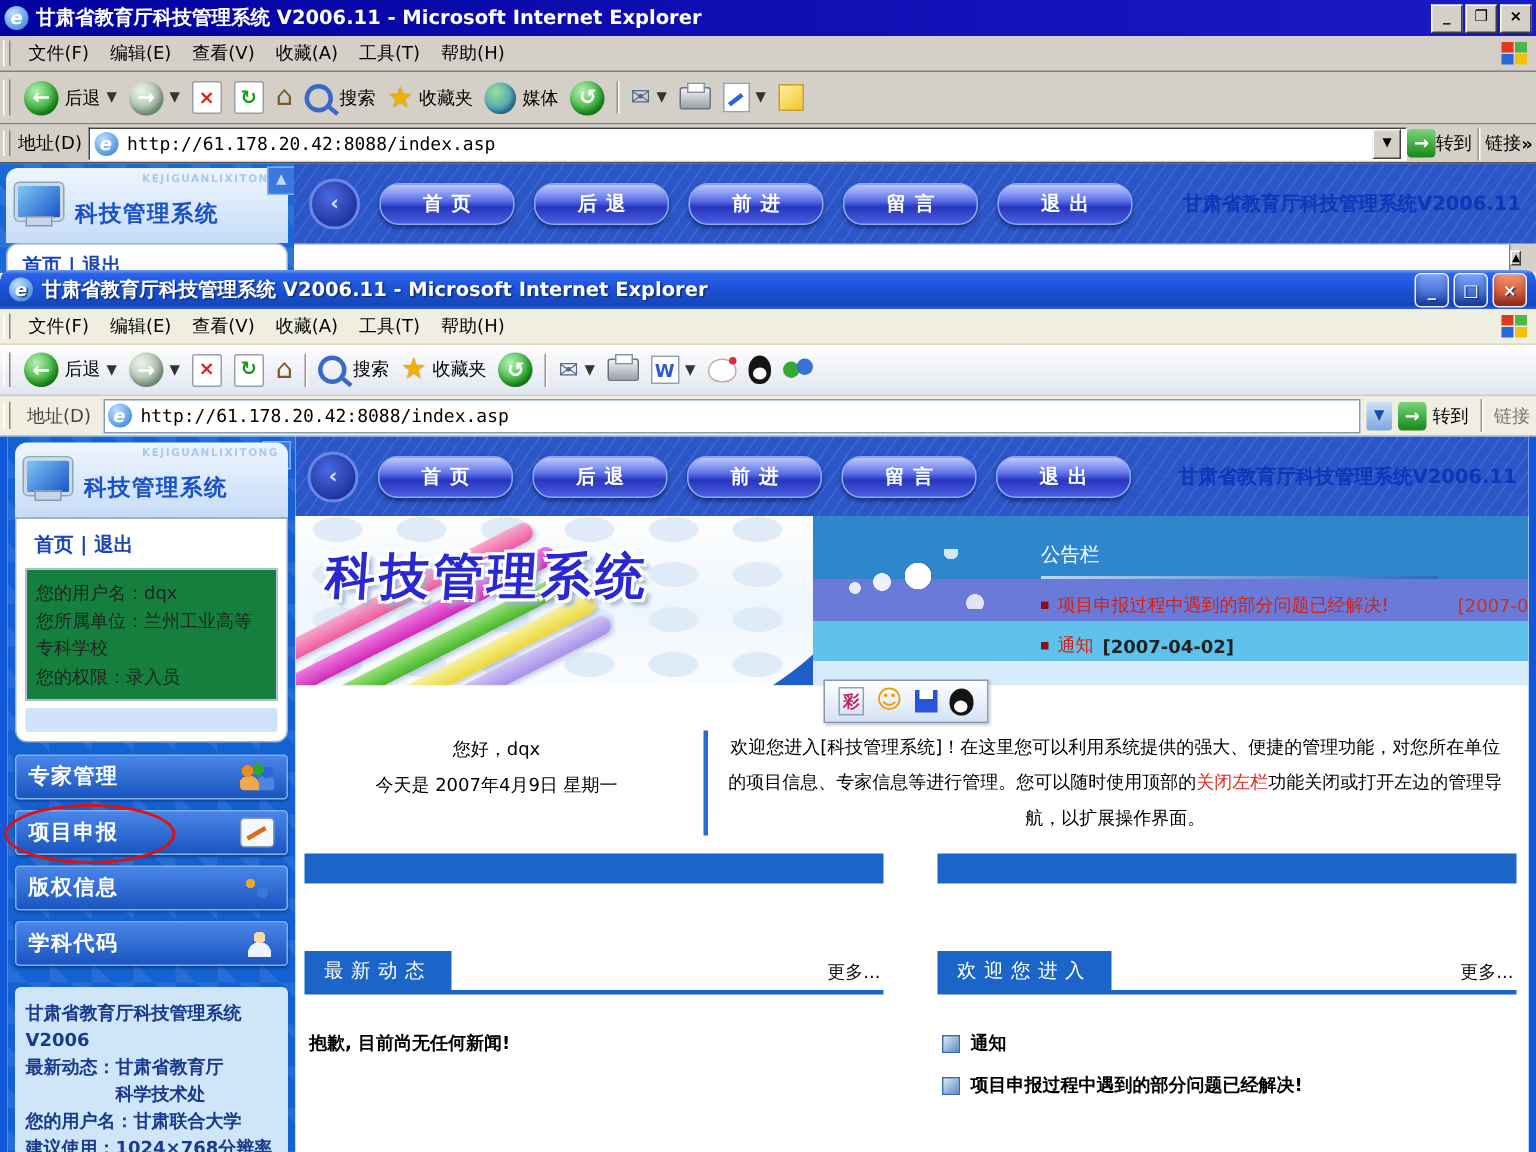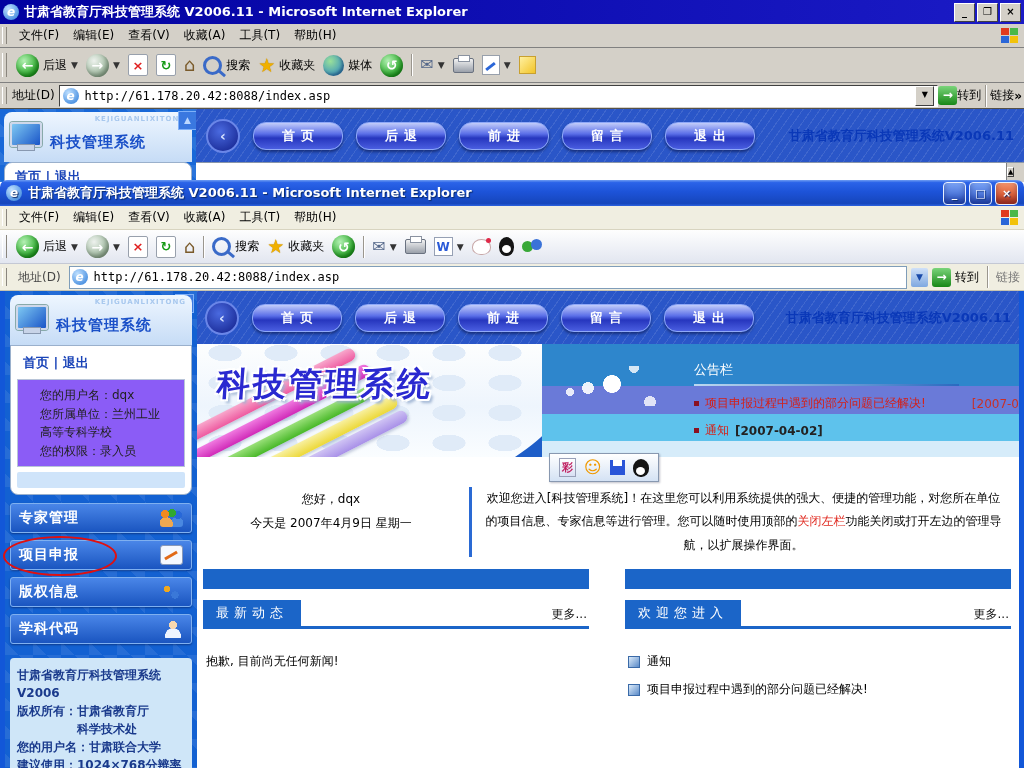--- a/index.html
+++ b/index.html
@@ -114,21 +114,21 @@
   .xp-drop{width:17px;height:19px;background:linear-gradient(#cfe0f8,#7fa8e0);border-radius:2px;color:#1a4aa8;
            font-size:9px;text-align:center;line-height:18px;}
   
   .fg-content{height:480px;display:flex;background:#fff;border-left:5px solid #1257d8;border-right:5px solid #1257d8;box-sizing:border-box;}
   .fg-side{width:192px;flex:0 0 auto;position:relative;padding:4px 5px;box-sizing:border-box;
     background-color:#1361d2;
     background-image:linear-gradient(45deg,rgba(255,255,255,.08) 25%,transparent 25%,transparent 75%,rgba(255,255,255,.08) 75%);
     background-size:28px 28px;}
   .side-card{margin-top:0;background:#fff;border:1px solid #9ab0cc;border-radius:0 0 8px 8px;padding:6px 6px 6px 6px;}
   .side-links{font-weight:bold;color:#1a44b8;font-size:13px;padding:2px 4px 7px 6px;}
-  .user-box{border:1px solid #b8c4d8;background:#8b5cf6;padding:6px 22px;color:#222;font-size:12px;line-height:1.55;}
+  .user-box{border:1px solid #b8c4d8;background:#15803d;padding:6px 6px;color:#222;font-size:12px;line-height:1.55;}
   .user-strip{height:16px;background:#cfe4fa;margin-top:5px;border-radius:2px;}
   .side-menu{margin-top:8px;}
   .smi{position:relative;height:28px;margin:7px 0;border-radius:3px;border:1px solid #7fb0f0;
        background:linear-gradient(180deg,#4a86e8,#1a55c0);display:flex;align-items:center;
        justify-content:space-between;padding:0 8px;color:#fff;font-weight:bold;font-size:14px;letter-spacing:1px;
        box-shadow:0 1px 2px rgba(0,0,40,.4);}
   .red-ellipse{position:absolute;left:-8px;top:-5px;width:110px;height:36px;border:2px solid #e01010;border-radius:50%;pointer-events:none;}
   .mi-notes{width:21px;height:18px;background:#f4f8ff;border:1px solid #8898b8;border-radius:3px;position:relative;}
   .mi-notes::after{content:"";position:absolute;left:3px;top:8px;width:14px;height:3px;background:#e06a18;transform:rotate(-30deg);}
   .mi-people{width:23px;height:18px;border-radius:3px;background:
@@ -191,23 +191,23 @@
   .greeting{display:flex;gap:10px;margin-top:30px;padding:0 8px 0 6px;flex:0 0 auto;text-align:center;}
   .greet-left{width:256px;flex:0 0 auto;line-height:2.0;}
   .greet-div{width:3px;background:#2a6ad4;flex:0 0 auto;}
   .greet-right{flex:1;line-height:1.95;padding-right:6px;}
   .red-link{color:#e02a20;}
   
   .sections{display:flex;gap:36px;padding:12px 8px 0 6px;flex:1;}
   .col{flex:1;min-width:0;}
   .col-bar{height:20px;background:#1b65c8;}
   .col-head{display:flex;align-items:flex-end;justify-content:space-between;margin-top:11px;border-bottom:3px solid #1b65c8;}
-  .col-tab{background:#1b65c8;color:#fff;font-size:13px;padding:4px 13px;letter-spacing:5px;}
+  .col-tab{background:#1b65c8;color:#fff;font-size:13px;padding:4px 13px;letter-spacing:5px;margin-top:34px;}
   .col-more{color:#111;padding:0 2px 3px 0;}
-  .col-body{padding:24px 0 0 3px;}
+  .col-body{padding:24px 0 0 3px;font-weight:bold;}
   .notice-item{display:flex;align-items:center;gap:7px;margin-bottom:11px;}
   .sq-bullet{width:10px;height:10px;background:linear-gradient(135deg,#dcebfa,#5a8ac8);border:1px solid #3a6aa8;flex:0 0 auto;}
 </style>
 </head>
 <body>
 
 <div id="bgwin">
   <div class="c-titlebar">
     <span class="ie-ico">e</span>
     <span>甘肃省教育厅科技管理系统 V2006.11 - Microsoft Internet Explorer</span>
@@ -452,21 +452,21 @@
           <span class="mi-key"></span>
         </div>
         <div class="smi">
           <span>学科代码</span>
           <span class="mi-person"></span>
         </div>
       </div>
       <div class="side-copy">
         <span>甘肃省教育厅科技管理系统</span>
         <span>V2006</span>
-        <span>版权所有：甘肃省教育厅</span>
+        <span>最新动态：甘肃省教育厅</span>
         <span class="copy-indent">科学技术处</span>
         <span>您的用户名：甘肃联合大学</span>
         <span>建议使用：1024×768分辨率</span>
       </div>
     </div>
 
     <div class="fg-main">
       <div class="fg-nav navtex">
         <span class="nav-circle">‹</span>
         <span class="pill">首页</span>

